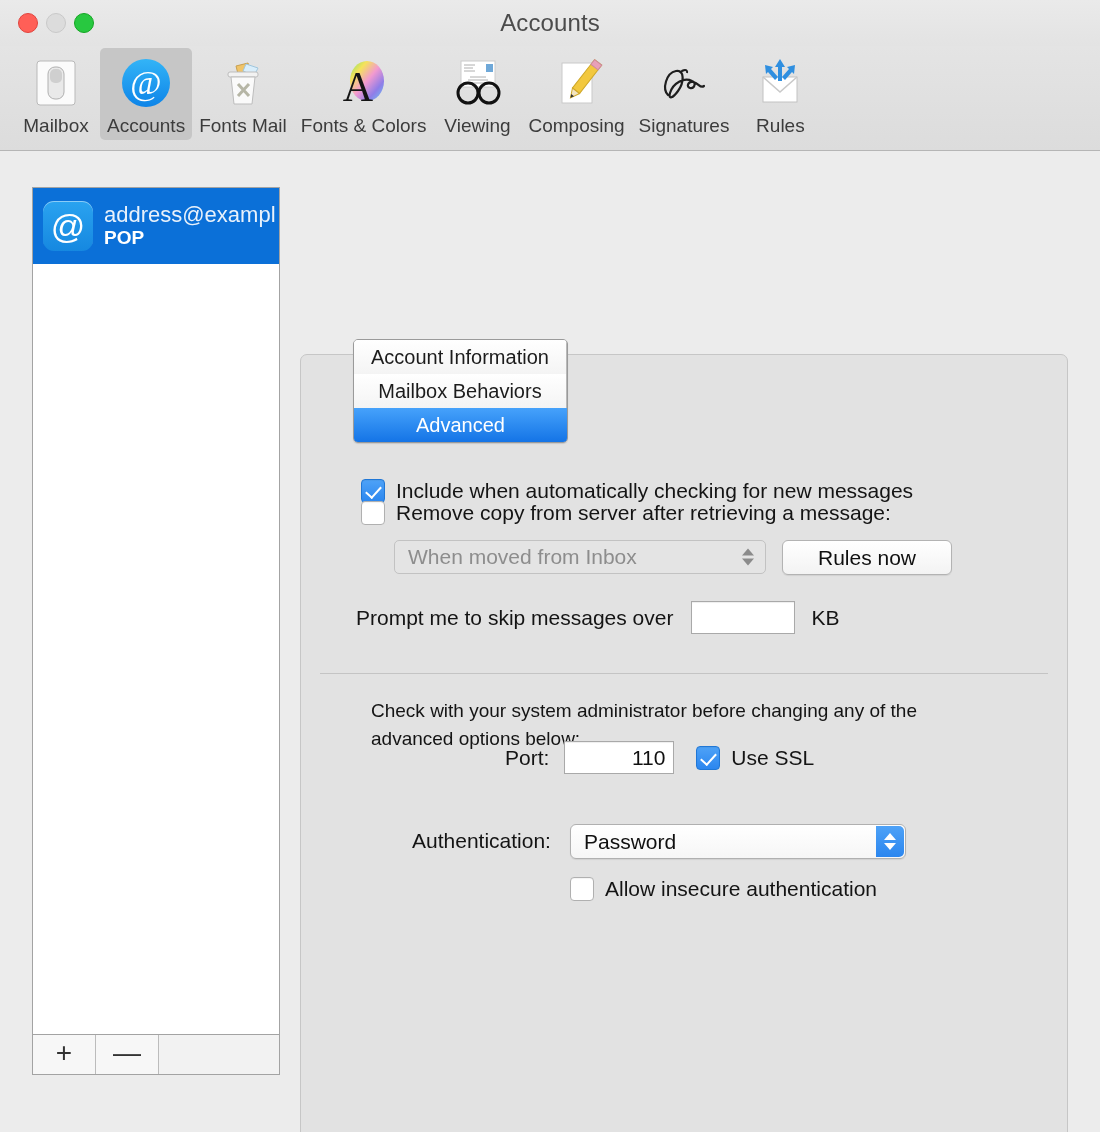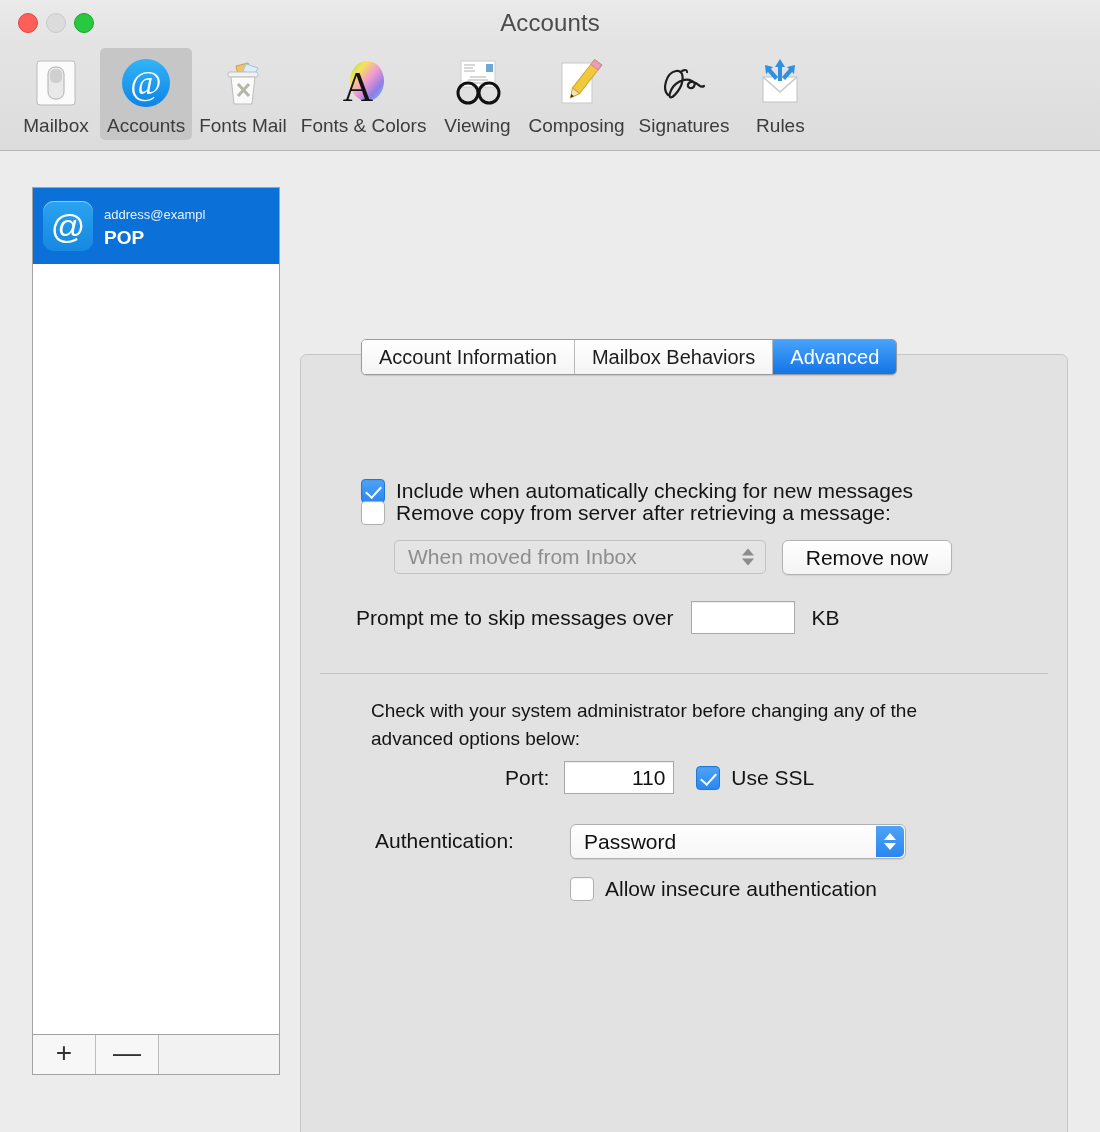--- a/index.html
+++ b/index.html
@@ -137,21 +137,21 @@
     font-weight: 400;
     flex: 0 0 auto;
     box-shadow: inset 0 1px 0 rgba(255,255,255,.45);
   }
   .acct-text {
     margin-left: 11px;
     overflow: hidden;
     white-space: nowrap;
   }
   .acct-email {
-    font-size: 13px;
+    font-size: 22px;
     color: #e8f1fb;
     line-height: 23px;
   }
   .acct-type {
     font-size: 19px;
     color: #ffffff;
     font-weight: bold;
     line-height: 23px;
   }
   .sidebar-footer {
@@ -177,28 +177,29 @@
     line-height: 1;
     background: #f7f7f7;
     cursor: default;
   }
   .sbf-btn .glyph { margin-top: -3px; }
   .sbf-spacer { flex: 1 1 auto; background: #f2f2f2; }
 
   
   .tabbar {
     position: absolute;
-    left: 361px;
+    left: 353px;
     top: 188px;
     display: flex;
     z-index: 5;
     border: 1px solid #9a9a9a;
     border-radius: 5px;
     overflow: hidden;
     box-shadow: 0 1px 1px rgba(0,0,0,.12);
+    flex-direction: column;
   }
   .tab {
     height: 34px;
     padding: 0 17px;
     display: flex;
     align-items: center;
     justify-content: center;
     font-size: 20px;
     color: #1c1c1c;
     background: linear-gradient(to bottom, #ffffff 0%, #f4f4f4 100%);
@@ -583,40 +584,40 @@
     </div>
 
     <div class="popup-disabled">
       <div class="pv">When moved from Inbox</div>
       <div class="arrows">
         <div class="tri up"></div>
         <div class="tri down"></div>
       </div>
     </div>
 
-    <div class="pushbtn">Remove now</div>
+    <div class="pushbtn">Rules now</div>
 
     <div class="textrow" style="left:356px; top:450px;">
       <div class="plain">Prompt me to skip messages over</div>
       <div class="tfield right" style="width:104px; margin-left:18px;"></div>
       <div class="plain" style="margin-left:16px;">KB</div>
     </div>
 
     <div class="divider"></div>
 
     <div class="admin-note">Check with your system administrator before changing any of the advanced options below:</div>
 
-    <div class="textrow" style="left:505px; top:610px;">
+    <div class="textrow" style="left:505px; top:590px;">
       <div class="plain">Port:</div>
       <div class="tfield right" style="width:110px; margin-left:15px;">110</div>
       <div class="cbox checked" style="margin-left:22px;"></div>
       <div class="clabel">Use SSL</div>
     </div>
 
-    <div class="textrow" style="left:375px; top:678px;justify-content:center;">
+    <div class="textrow" style="left:412px; top:678px;justify-content:center;">
       <div class="plain">Authentication:</div>
     </div>
 
     <div class="popup-active">
       <div class="pv">Password</div>
       <div class="arrowbox">
         <div class="tri up"></div>
         <div class="tri down"></div>
       </div>
     </div>

